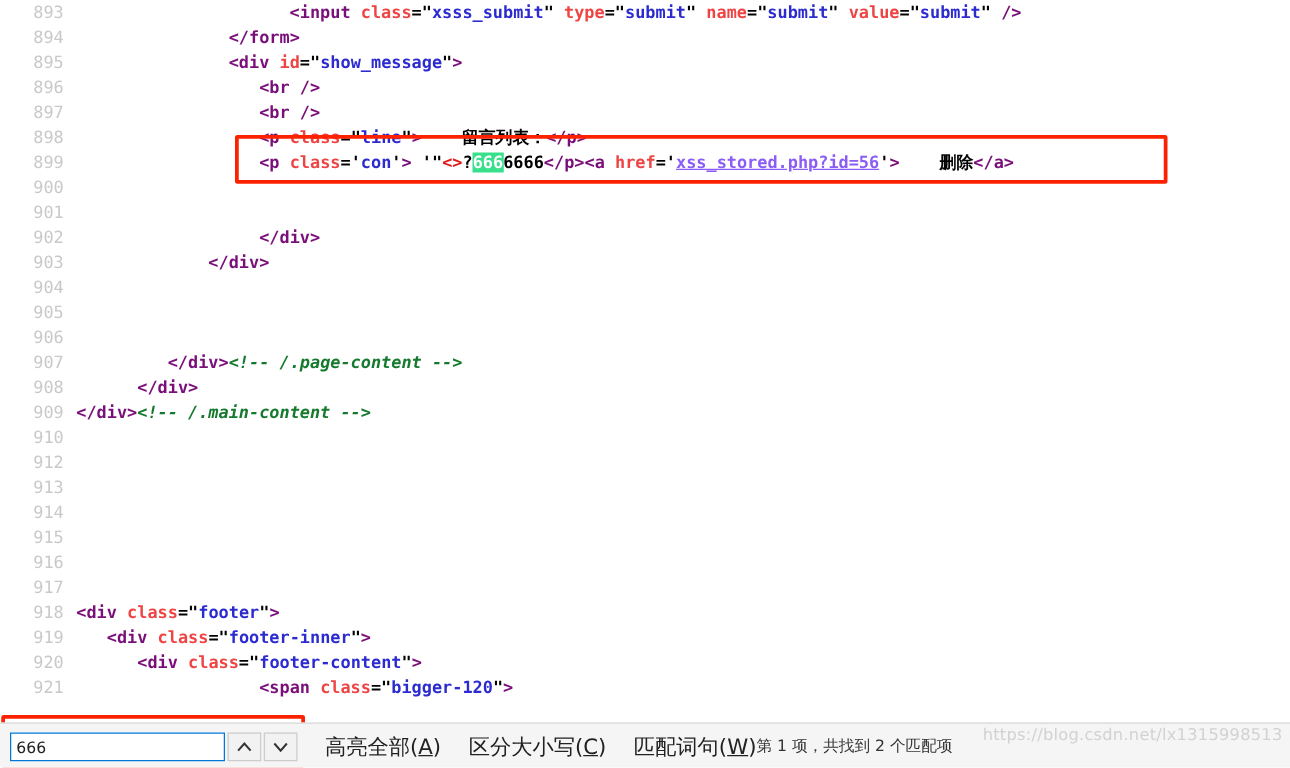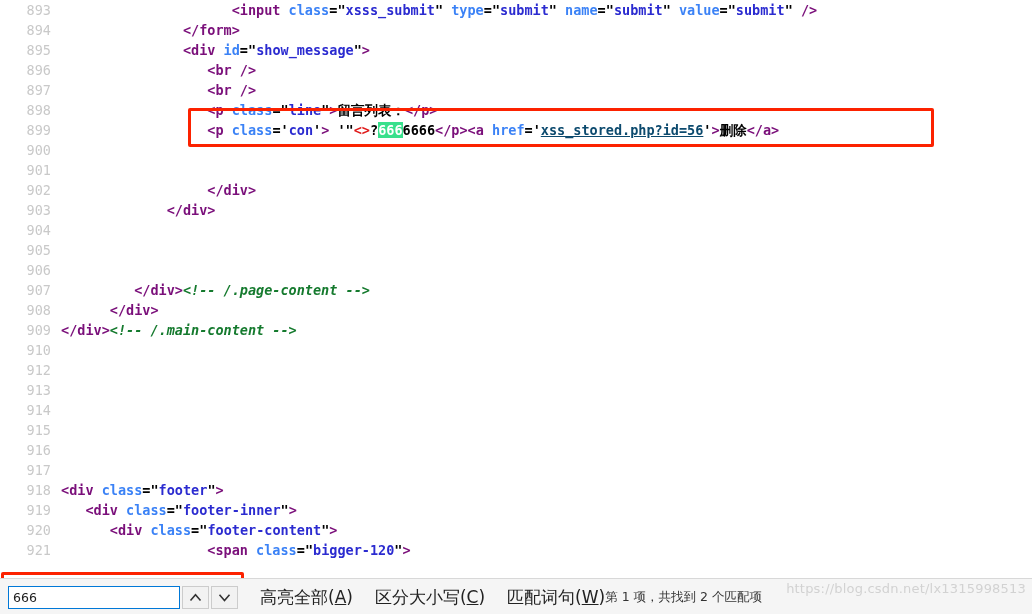--- a/index.html
+++ b/index.html
@@ -48,27 +48,27 @@
   .code-text {
     position: absolute;
     left: 57px;
     top: 0;
     white-space: pre;
   }
 
   
   .t-tag      { color: #7a0f7a; }       
   .t-punct    { color: #7a0f7a; }       
-  .t-attr     { color: #3b82f6; }       
+  .t-attr     { color: #ef4444; }       
   .t-val      { color: #2b2bd0; }
   .t-plain    { color: #000000; font-weight: bold; }
   .t-comment  { color: #157a2e; font-style: italic; font-weight: bold; }
   .t-red      { color: #e01b1b; }
-  .t-link     { color: #0c4a6e; text-decoration: underline; }
-  .t-cjk      { color: #000000; font-family: "DejaVu Sans", "Liberation Sans", sans-serif; font-weight: bold; }
+  .t-link     { color: #8b5cf6; text-decoration: underline; }
+  .t-cjk      { color: #000000; font-family: "DejaVu Sans", "Liberation Sans", sans-serif; font-weight: bold; margin-left: 32px; }
   .t-quote    { color: #000000; }
 
   .hl-match {
     background: #38e08c;
     color: #ffffff;
   }
 
   
   .red-box {
     position: absolute;

